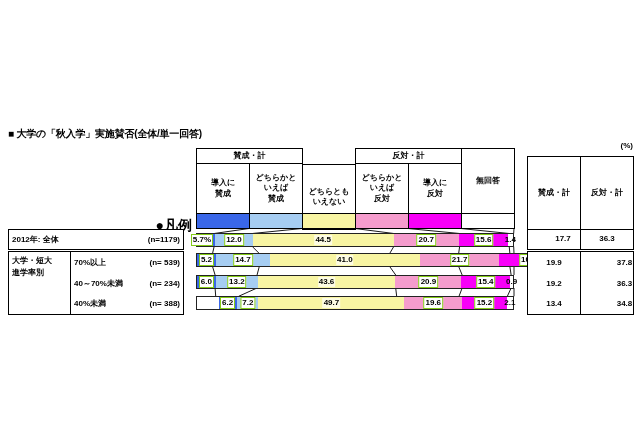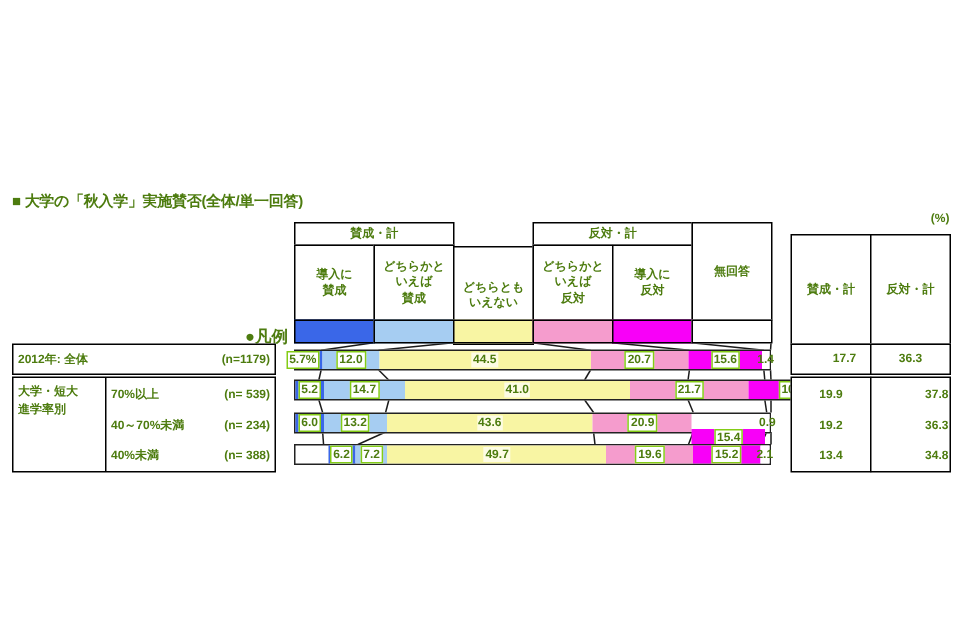--- a/index.html
+++ b/index.html
@@ -1,29 +1,29 @@
 <!DOCTYPE html>
 <html><head>
 <meta charset="utf-8">
 <style>
   html,body{margin:0;padding:0;background:#fff;}
   #stage{position:relative;width:640px;height:426px;background:#ffffff;overflow:hidden;
-         font-family:"Liberation Sans","DejaVu Sans",sans-serif;color:#4d7c0f;font-weight:bold;}
+         font-family:"Liberation Sans","DejaVu Sans",sans-serif;color:#000000;font-weight:bold;}
   .title{position:absolute;left:8px;top:127px;font-size:10px;letter-spacing:-0.2px;white-space:nowrap;}
   .band,.hcell,.rcell,.rstack,.lbox{position:absolute;border:1px solid #000;box-sizing:border-box;background:#fff;}
   .band,.hcell{display:flex;align-items:center;justify-content:center;text-align:center;
                font-size:8px;line-height:1.3;white-space:pre-line;}
   .band{top:148px;height:16px;}
   .band-agree{left:196px;width:107px;}
   .band-oppose{left:355px;width:107px;}
   .hcell{top:163px;height:51px;width:54px;}
   .h0{left:196px}.h1{left:249px}.h3{left:355px}.h4{left:408px}
   .h2{left:302px;top:148px;height:66px;margin-top:16px;}
   .h5{left:461px;top:148px;height:66px;}
-  .legend-label{position:absolute;left:120px;top:217px;width:72px;text-align:right;font-size:11px;white-space:nowrap;}
+  .legend-label{position:absolute;left:120px;top:217px;width:72px;text-align:right;font-size:14px;white-space:nowrap;}
   .swatch{position:absolute;top:213px;height:16px;width:54px;border:1px solid #000;box-sizing:border-box;}
   .pct-note{position:absolute;left:560px;top:141px;width:73px;text-align:right;font-size:8px;}
   .row-flex{display:flex;align-items:center;justify-content:space-between;padding:0 3px;font-size:8px;}
   .group-cell{position:absolute;left:0;top:0;bottom:0;width:62px;border-right:1px solid #000;
               box-sizing:border-box;padding:3px 3px 0 3px;font-size:8px;line-height:1.5;}
   .subrows{position:absolute;left:62px;top:0;right:0;bottom:0;display:flex;flex-direction:column;}
   .subrow{flex:1 1 0;display:flex;align-items:center;justify-content:space-between;padding:0 3px;font-size:8px;}
   .bar{position:absolute;display:flex;border:1px solid #222;box-sizing:border-box;background:#fff;}
   .seg{position:relative;height:100%;}
   .vlab{position:absolute;top:50%;left:50%;transform:translate(-50%,-50%);
@@ -166,21 +166,21 @@
         </div>
         <div class="seg" style="flex: 0 0 13.2%; background: rgb(166, 205, 242);">
           <span class="vlab boxed">13.2</span>
         </div>
         <div class="seg" style="flex: 0 0 43.6%; background: rgb(248, 245, 163);">
           <span class="vlab soft">43.6</span>
         </div>
         <div class="seg" style="flex: 0 0 20.9%; background: rgb(245, 156, 205);">
           <span class="vlab boxed">20.9</span>
         </div>
-        <div class="seg" style="flex: 0 0 15.4%; background: rgb(248, 0, 248); margin-top: 10px;">
+        <div class="seg" style="flex: 0 0 15.4%; background: rgb(248, 0, 248);">
           <span class="vlab boxed">15.4</span>
         </div>
         <div class="seg" style="flex: 0 0 0.9%; background: rgb(255, 255, 255);">
           <span class="vlab plain">0.9</span>
         </div>
       </div>
       <div class="bar" style="left: 196px; top: 295.8px; width: 318px; height: 14px; padding-left: 22px;">
         <div class="seg" style="flex: 0 0 6.2%; background: rgb(58, 103, 232);">
           <span class="vlab boxed first">6.2</span>
         </div>

